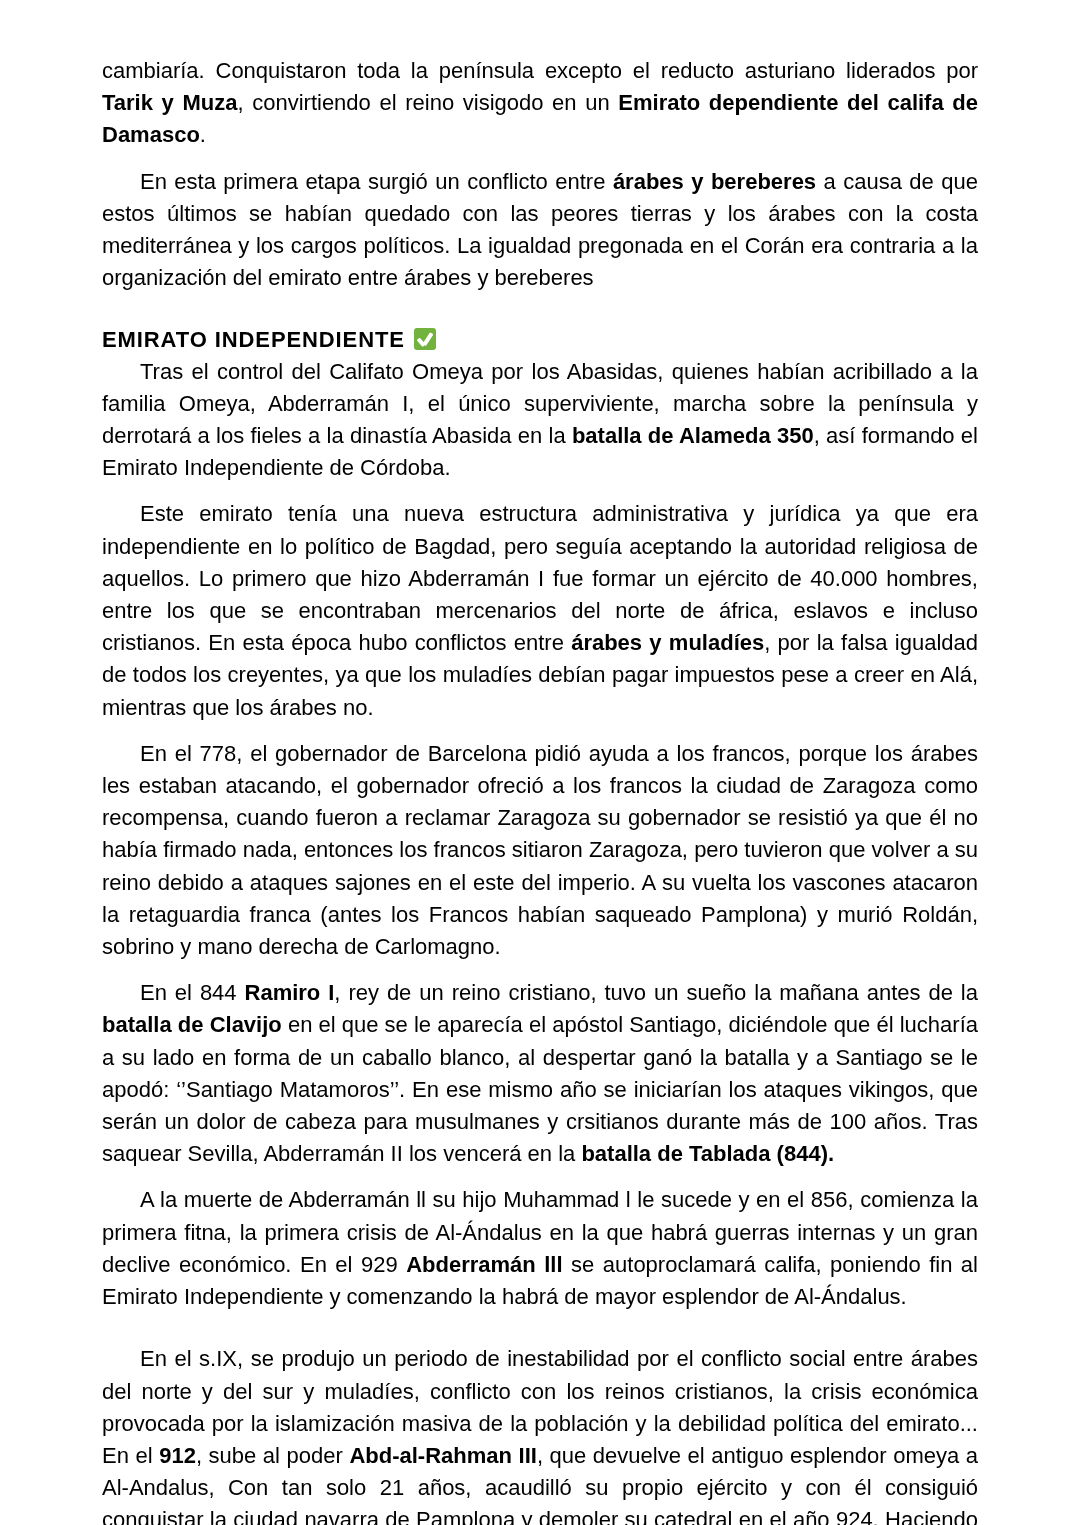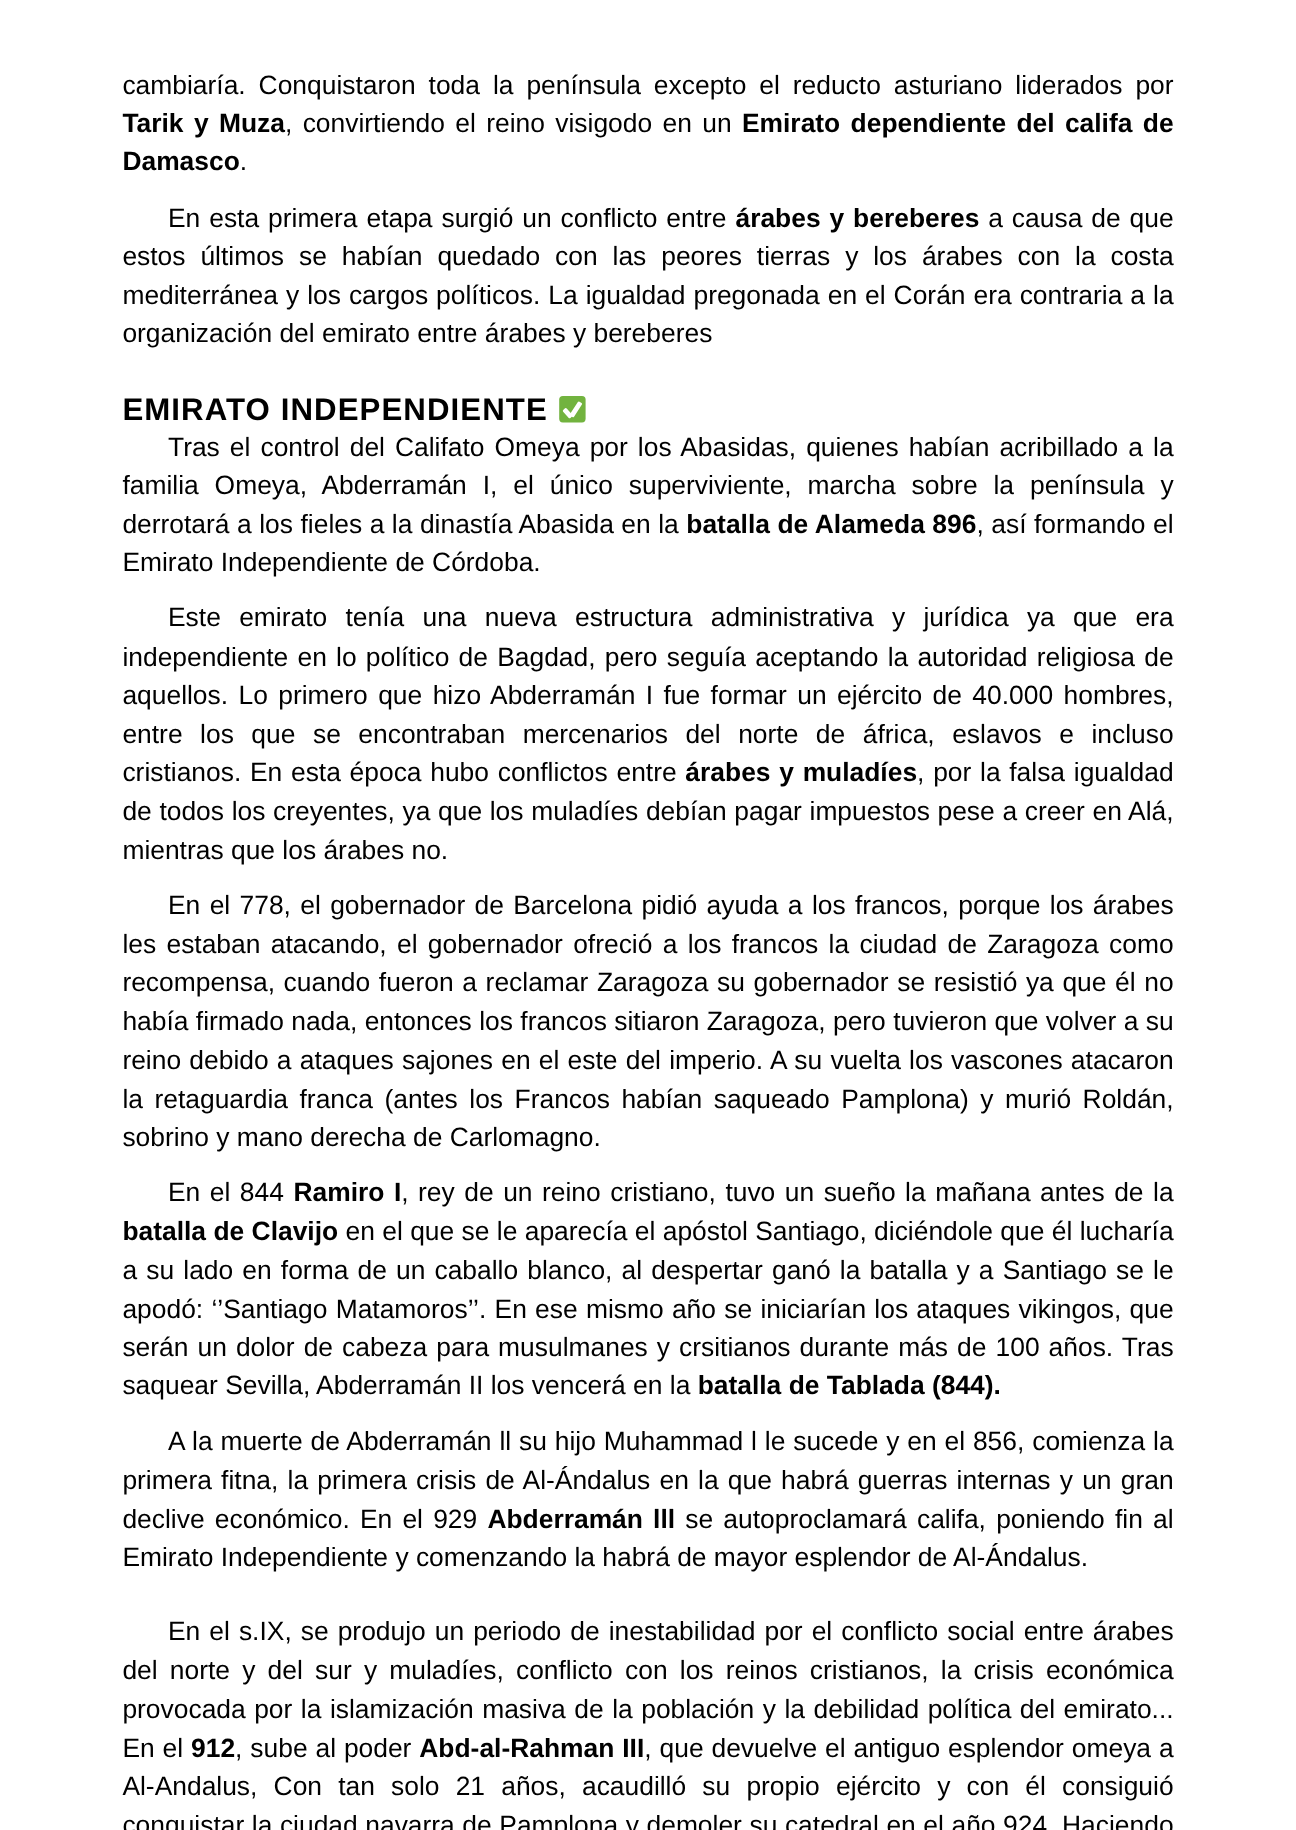--- a/index.html
+++ b/index.html
@@ -50,21 +50,21 @@
   .para + .para {
     margin-top: 14px;
   }
 
   .block-gap {
     height: 30px;
   }
 
   .section-heading {
     margin: 0;
-    font-size: 26px;
+    font-size: 22px;
     line-height: 30px;
     font-weight: bold;
     color: #000000;
     letter-spacing: 0.9px;
     display: block;
   }
 
   .section-heading .heading-text {
     vertical-align: middle;
   }
@@ -115,21 +115,21 @@
 
 
   <p class="para"><span>cambiaría. Conquistaron toda la península excepto el reducto asturiano liderados por </span><b>Tarik y Muza</b><span>, convirtiendo el reino visigodo en un </span><b>Emirato dependiente del califa de Damasco</b><span>.</span></p>
 
   <p class="para indent"><span>En esta primera etapa surgió un conflicto entre </span><b>árabes y bereberes</b><span> a causa de que estos últimos se habían quedado con las peores tierras y los árabes con la costa mediterránea y los cargos políticos. La igualdad pregonada en el Corán era contraria a la organización del emirato entre árabes y bereberes</span></p>
 
   <div class="block-gap"></div>
 
   <p class="section-heading"><span class="heading-text">EMIRATO INDEPENDIENTE</span><span class="check-badge"></span></p>
 
-  <p class="para indent"><span>Tras el control del Califato Omeya por los Abasidas, quienes habían acribillado a la familia Omeya, Abderramán I, el único superviviente, marcha sobre la península y derrotará a los fieles a la dinastía Abasida en la </span><b>batalla de Alameda 896</b><span>, así formando el Emirato Independiente de Córdoba.</span></p>
+  <p class="para indent"><span>Tras el control del Califato Omeya por los Abasidas, quienes habían acribillado a la familia Omeya, Abderramán I, el único superviviente, marcha sobre la península y derrotará a los fieles a la dinastía Abasida en la </span><b>batalla de Alameda 350</b><span>, así formando el Emirato Independiente de Córdoba.</span></p>
 
   <p class="para indent"><span>Este emirato tenía una nueva estructura administrativa y jurídica ya que era independiente en lo político de Bagdad, pero seguía aceptando la autoridad religiosa de aquellos. Lo primero que hizo Abderramán I fue formar un ejército de 40.000 hombres, entre los que se encontraban mercenarios del norte de áfrica, eslavos e incluso cristianos. En esta época hubo conflictos entre </span><b>árabes y muladíes</b><span>, por la falsa igualdad de todos los creyentes, ya que los muladíes debían pagar impuestos pese a creer en Alá, mientras que los árabes no.</span></p>
 
   <p class="para indent"><span>En el 778, el gobernador de Barcelona pidió ayuda a los francos, porque los árabes les estaban atacando, el gobernador ofreció a los francos la ciudad de Zaragoza como recompensa, cuando fueron a reclamar Zaragoza su gobernador se resistió ya que él no había firmado nada, entonces los francos sitiaron Zaragoza, pero tuvieron que volver a su reino debido a ataques sajones en el este del imperio. A su vuelta los vascones atacaron la retaguardia franca (antes los Francos habían saqueado Pamplona) y murió Roldán, sobrino y mano derecha de Carlomagno.</span></p>
 
 
   <p class="para indent"><span>En el 844 </span><b>Ramiro I</b><span>, rey de un reino cristiano, tuvo un sueño la mañana antes de la </span><b>batalla de Clavijo</b><span> en el que se le aparecía el apóstol Santiago, diciéndole que él lucharía a su lado en forma de un caballo blanco, al despertar ganó la batalla y a Santiago se le apodó: ‘’Santiago Matamoros’’. En ese mismo año se iniciarían los ataques vikingos, que serán un dolor de cabeza para musulmanes y crsitianos durante más de 100 años. Tras saquear Sevilla, Abderramán II los vencerá en la </span><b>batalla de Tablada (844).</b></p>
 
   <p class="para indent"><span>A la muerte de Abderramán ll su hijo Muhammad l le sucede y en el 856, comienza la primera fitna, la primera crisis de Al-Ándalus en la que habrá guerras internas y un gran declive económico. En el 929 </span><b>Abderramán lll</b><span> se autoproclamará califa, poniendo fin al Emirato Independiente y comenzando la habrá de mayor esplendor de Al-Ándalus.</span></p>
 

